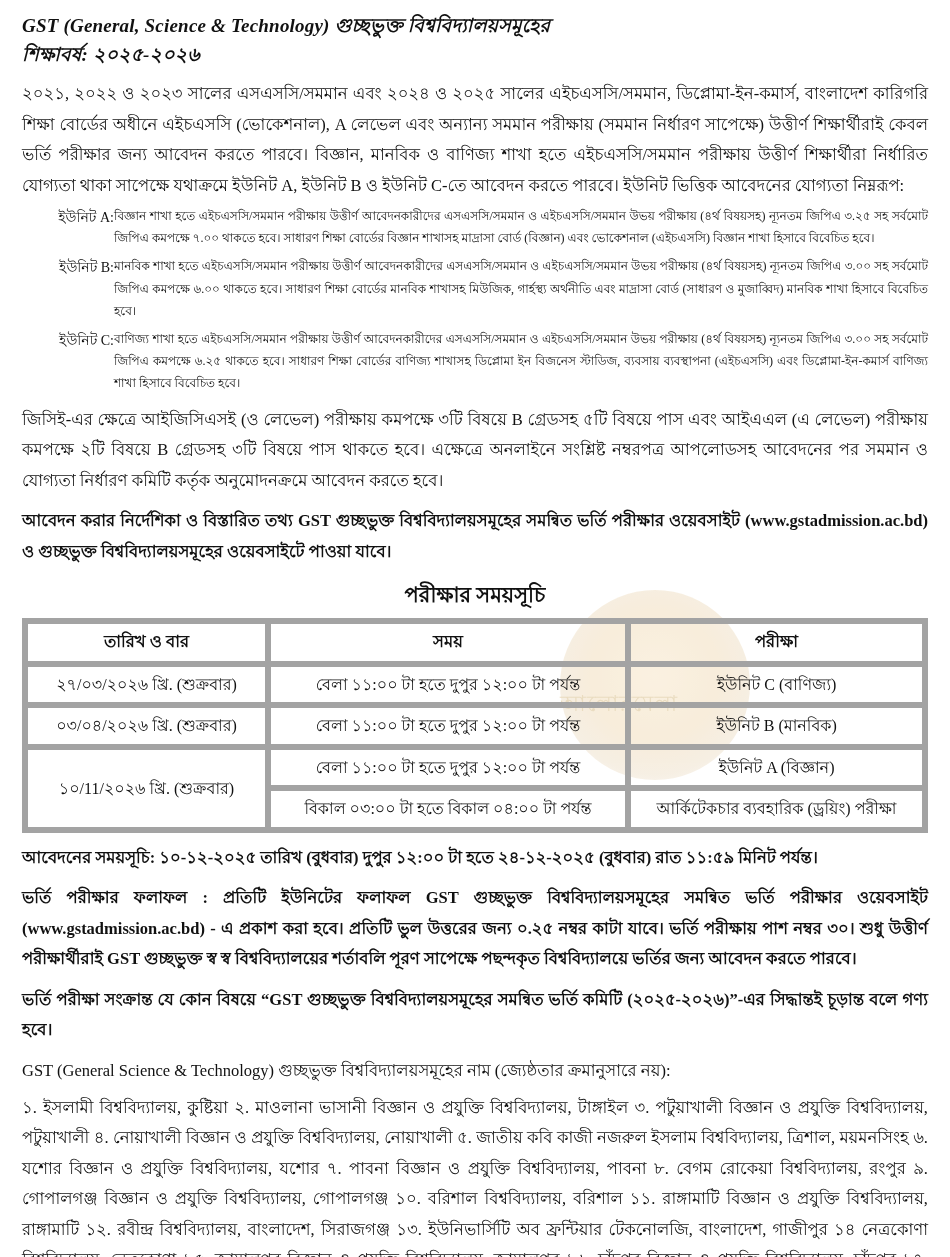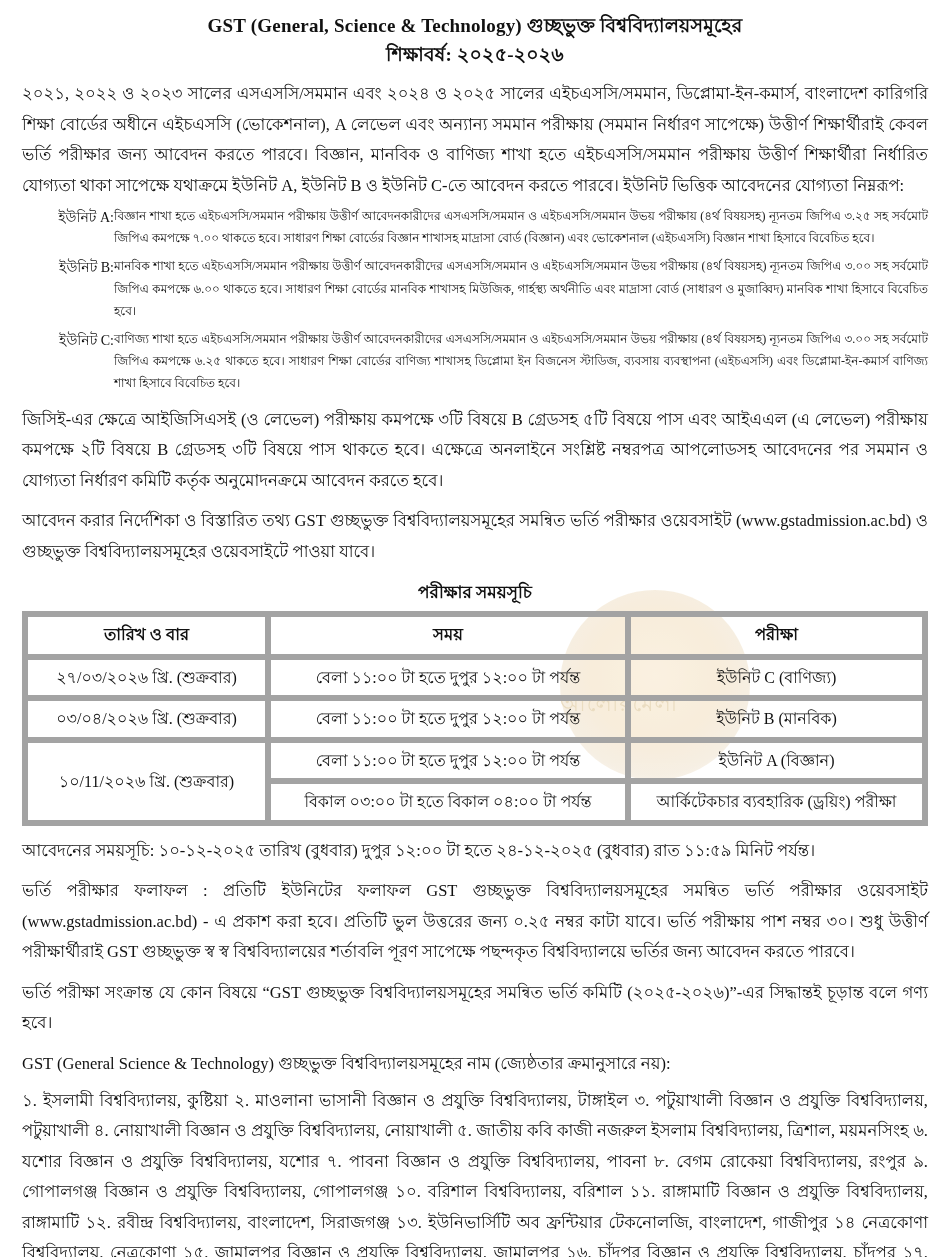--- a/index.html
+++ b/index.html
@@ -41,22 +41,23 @@
     font-size: 22px;
     color: #d9c08e;
     letter-spacing: 1px;
     font-family: Liberation Mono, monospace;
   }
   .content {
     position: relative;
     z-index: 2;
   }
   .title-block {
-    text-align: center;
+    text-align: left;
     line-height: 1.5;
+    font-style: italic;
   }
   .title-line {
     font-size: 19px;
     font-weight: bold;
     letter-spacing: 0.2px;
   }
   .title-line.l2 { font-size: 19px; }
   .title-line.l3 { font-size: 19px; }
 
   p.body-par {
@@ -84,25 +85,25 @@
     white-space: nowrap;
     text-align: right;
   }
   .unit-text {
     flex: 1 1 auto;
     font-size: 12px;
     line-height: 1.85;
     text-align: justify;
   }
   .bold-par {
-    font-weight: normal;
+    font-weight: bold;
   }
   .sched-title {
     text-align: center;
-    font-size: 17px;
+    font-size: 21px;
     font-weight: bold;
     margin: 12px 0 4px 0;
   }
   table.schedule {
     width: 100%;
     border-collapse: collapse;
     font-size: 16px;
     background: transparent;
   }
   table.schedule th, table.schedule td {

